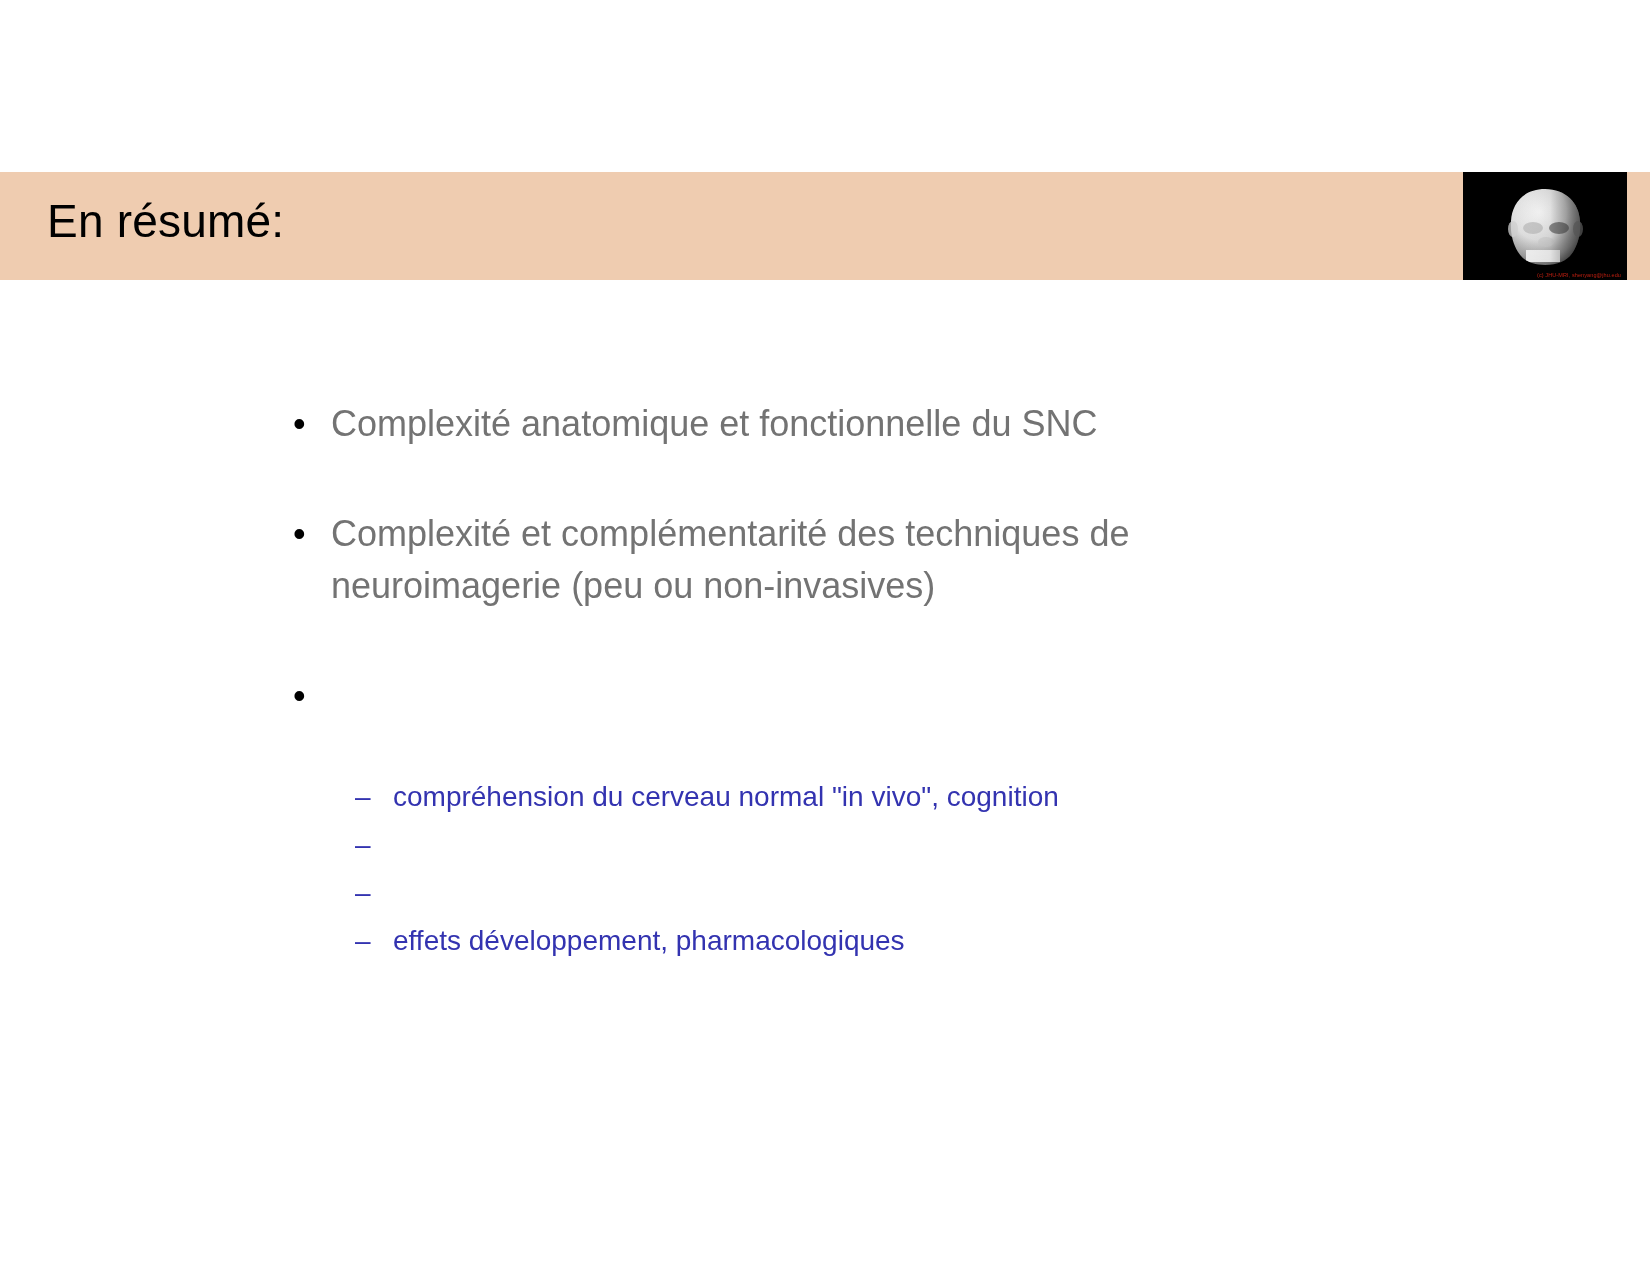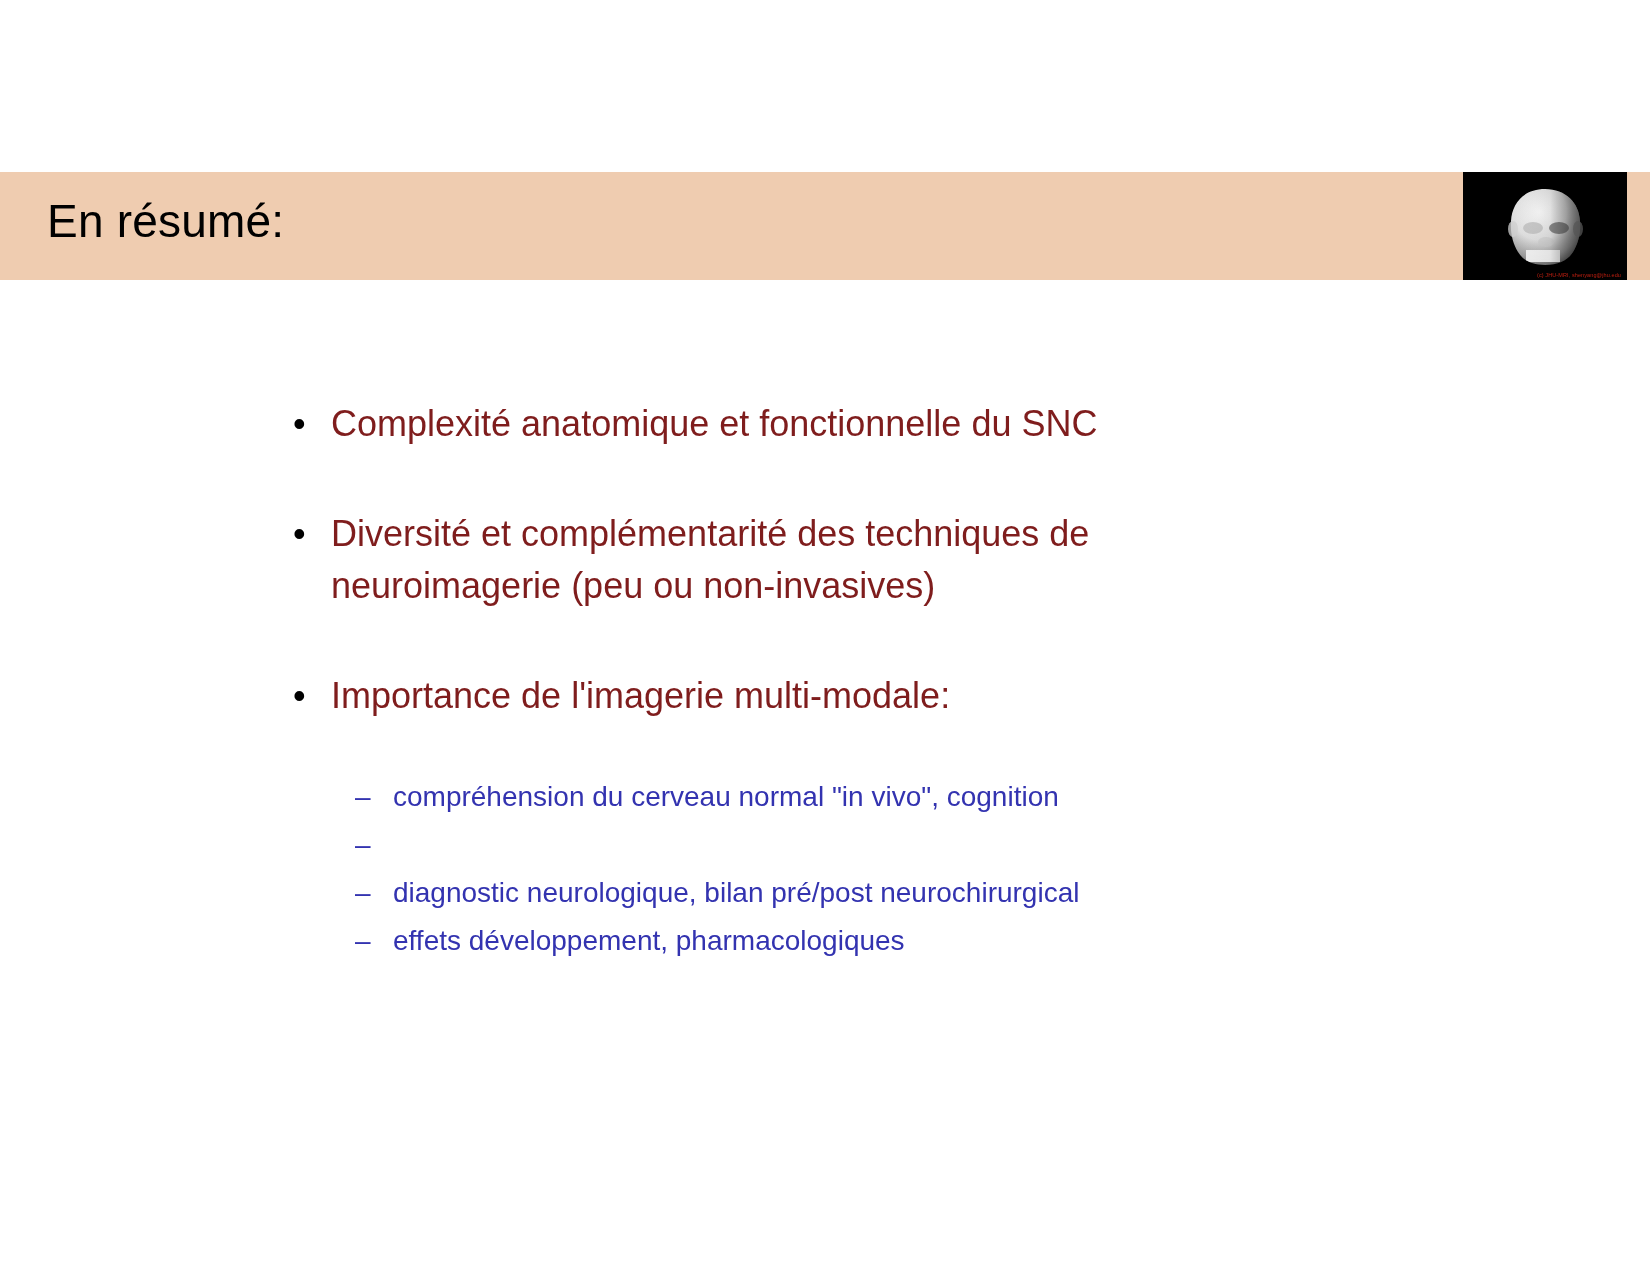--- a/index.html
+++ b/index.html
@@ -95,21 +95,21 @@
     font-size: 36px;
     line-height: 52px;
     color: #000000;
     text-align: left;
   }
   .lvl1 .txt {
     flex: 0 1 auto;
     max-width: 850px;
     font-size: 36px;
     line-height: 52px;
-    color: #7f1d1d;
+    color: #737373;
   }
 
   .sublist {
     margin: 18px 0 0 0;
     padding: 0;
   }
   .lvl2 {
     display: flex;
     align-items: flex-start;
     margin: 0 0 14px 0;
@@ -175,39 +175,37 @@
 
   <div class="body-block">
 
     <div class="lvl1">
       <span class="marker">•</span>
       <span class="txt">Complexité anatomique et fonctionnelle du SNC</span>
     </div>
 
     <div class="lvl1">
       <span class="marker">•</span>
-      <span class="txt">Diversité et complémentarité des techniques de neuroimagerie (peu ou non-invasives)</span>
+      <span class="txt">Complexité et complémentarité des techniques de neuroimagerie (peu ou non-invasives)</span>
     </div>
 
     <div class="lvl1">
       <span class="marker">•</span>
-      <span class="txt">Importance de l'imagerie multi-modale:</span>
     </div>
 
     <div class="sublist">
       <div class="lvl2">
         <span class="marker">–</span>
         <span class="txt">compréhension du cerveau normal "in vivo", cognition</span>
       </div>
       <div class="lvl2">
         <span class="marker">–</span>
       </div>
       <div class="lvl2">
         <span class="marker">–</span>
-        <span class="txt">diagnostic neurologique, bilan pré/post neurochirurgical</span>
       </div>
       <div class="lvl2">
         <span class="marker">–</span>
         <span class="txt">effets développement, pharmacologiques</span>
       </div>
       <div class="lvl2">
         <span class="marker">–</span>
       </div>
       <div class="lvl2">
         <span class="marker">–</span>

